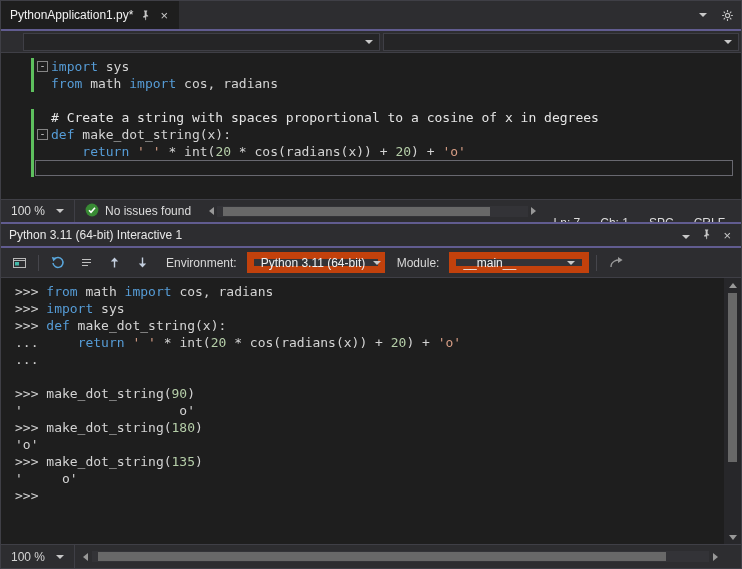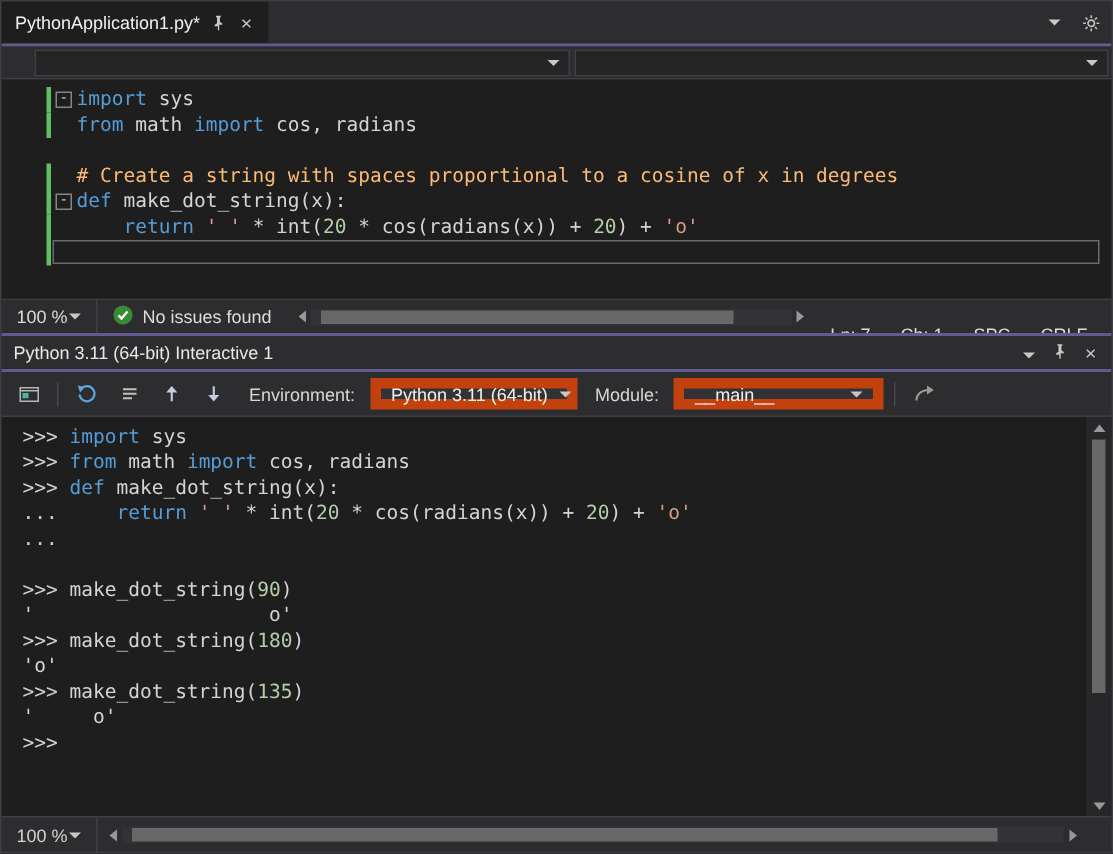--- a/index.html
+++ b/index.html
@@ -38,26 +38,26 @@
   .code-line { height:17px; display:flex; align-items:stretch; position:relative;
     font-family:"DejaVu Sans Mono", monospace; font-size:13px; line-height:17px; white-space:pre; }
   .chg { width:3px; margin-left:30px; flex:0 0 auto; }
   .chg.on { background:#5ec05e; }
   .fold { width:17px; flex:0 0 auto; display:flex; align-items:center; justify-content:center; }
   .foldbox { width:11px; height:11px; border:1px solid #858585; color:#c8c8c8; background:#1e1e1e;
     font-size:10px; line-height:8px; text-align:center; display:inline-block; }
   .codetext { white-space:pre; }
   .curbox::after { content:""; position:absolute; left:34px; right:8px; top:0; bottom:1px; border:1px solid #686870; pointer-events:none; }
   .tk-kw{color:#569cd6} .tk-pl{color:#d4d4d4} .tk-str{color:#d69d85}
-  .tk-num{color:#b5cea8} .tk-com{color:#fdba74} .tk-pr{color:#cfcfcf} .tk-out{color:#d4d4d4}
+  .tk-num{color:#b5cea8} .tk-com{color:#e5e5e5} .tk-pr{color:#cfcfcf} .tk-out{color:#d4d4d4}
   #console-lines .code-line { padding-left:14px; }
 
   
   .statusbar { height:23px; flex:0 0 auto; display:flex; align-items:center; background:#2d2d30; font-size:12px; color:#dcdcdc; border-top:1px solid #3f3f46; }
-  .zoom-combo { display:flex; align-items:center; gap:1px; padding:0 10px; height:100%; border-right:1px solid #3f3f46; }
+  .zoom-combo { display:flex; align-items:center; gap:11px; padding:0 10px; height:100%; border-right:1px solid #3f3f46; }
   .issues { display:flex; align-items:center; gap:6px; padding:0 10px; white-space:nowrap; }
   .hscroll { flex:1; display:flex; align-items:center; gap:3px; margin:0 8px; min-width:60px; }
   .htrack { flex:1; height:11px; background:#333337; position:relative; }
   .hthumb { position:absolute; top:1px; bottom:1px; background:#686868; }
   .status-cells { display:flex; align-items:center; margin-right:6px; white-space:nowrap; }
   .status-cells span { display:inline-block; padding:0 10px;margin-top:24px; }
 
   
   .iw-title { height:22px; flex:0 0 auto; display:flex; align-items:center; background:#2d2d30; padding:0 8px; font-size:12px; color:#e8e8e8; }
   .iw-title-icons { margin-left:auto; display:flex; align-items:center; gap:11px; padding-right:2px; }
@@ -227,22 +227,22 @@
     <span class="tb-icon">
       <svg width="15" height="13" viewBox="0 0 15 13">
           <path d="M2 11C2 5 8 4 10 4" fill="none" stroke="#9a9a9a" stroke-width="1.4"></path>
           <polygon points="9,1 13.6,4 9,7" fill="#9a9a9a"></polygon>
         </svg>
     </span>
   </div>
 
   <div class="console">
     <div id="console-lines">
+        <div class="code-line"><span class="codetext"><span class="tk-pr">&gt;&gt;&gt; </span><span class="tk-kw">from</span><span class="tk-pl"> math </span><span class="tk-kw">import</span><span class="tk-pl"> cos, radians</span></span></div>
         <div class="code-line"><span class="codetext"><span class="tk-pr">&gt;&gt;&gt; </span><span class="tk-kw">import</span><span class="tk-pl"> sys</span></span></div>
-        <div class="code-line"><span class="codetext"><span class="tk-pr">&gt;&gt;&gt; </span><span class="tk-kw">from</span><span class="tk-pl"> math </span><span class="tk-kw">import</span><span class="tk-pl"> cos, radians</span></span></div>
         <div class="code-line"><span class="codetext"><span class="tk-pr">&gt;&gt;&gt; </span><span class="tk-kw">def</span><span class="tk-pl"> make_dot_string(x):</span></span></div>
         <div class="code-line"><span class="codetext"><span class="tk-pr">... </span><span class="tk-pl">    </span><span class="tk-kw">return</span><span class="tk-pl"> </span><span class="tk-str">' '</span><span class="tk-pl"> * int(</span><span class="tk-num">20</span><span class="tk-pl"> * cos(radians(x)) + </span><span class="tk-num">20</span><span class="tk-pl">) + </span><span class="tk-str">'o'</span></span></div>
         <div class="code-line"><span class="codetext"><span class="tk-pr">...</span></span></div>
         <div class="code-line"><span class="codetext"></span></div>
         <div class="code-line"><span class="codetext"><span class="tk-pr">&gt;&gt;&gt; </span><span class="tk-pl">make_dot_string(</span><span class="tk-num">90</span><span class="tk-pl">)</span></span></div>
         <div class="code-line"><span class="codetext"><span class="tk-out">'                    o'</span></span></div>
         <div class="code-line"><span class="codetext"><span class="tk-pr">&gt;&gt;&gt; </span><span class="tk-pl">make_dot_string(</span><span class="tk-num">180</span><span class="tk-pl">)</span></span></div>
         <div class="code-line"><span class="codetext"><span class="tk-out">'o'</span></span></div>
         <div class="code-line"><span class="codetext"><span class="tk-pr">&gt;&gt;&gt; </span><span class="tk-pl">make_dot_string(</span><span class="tk-num">135</span><span class="tk-pl">)</span></span></div>
         <div class="code-line"><span class="codetext"><span class="tk-out">'     o'</span></span></div>

